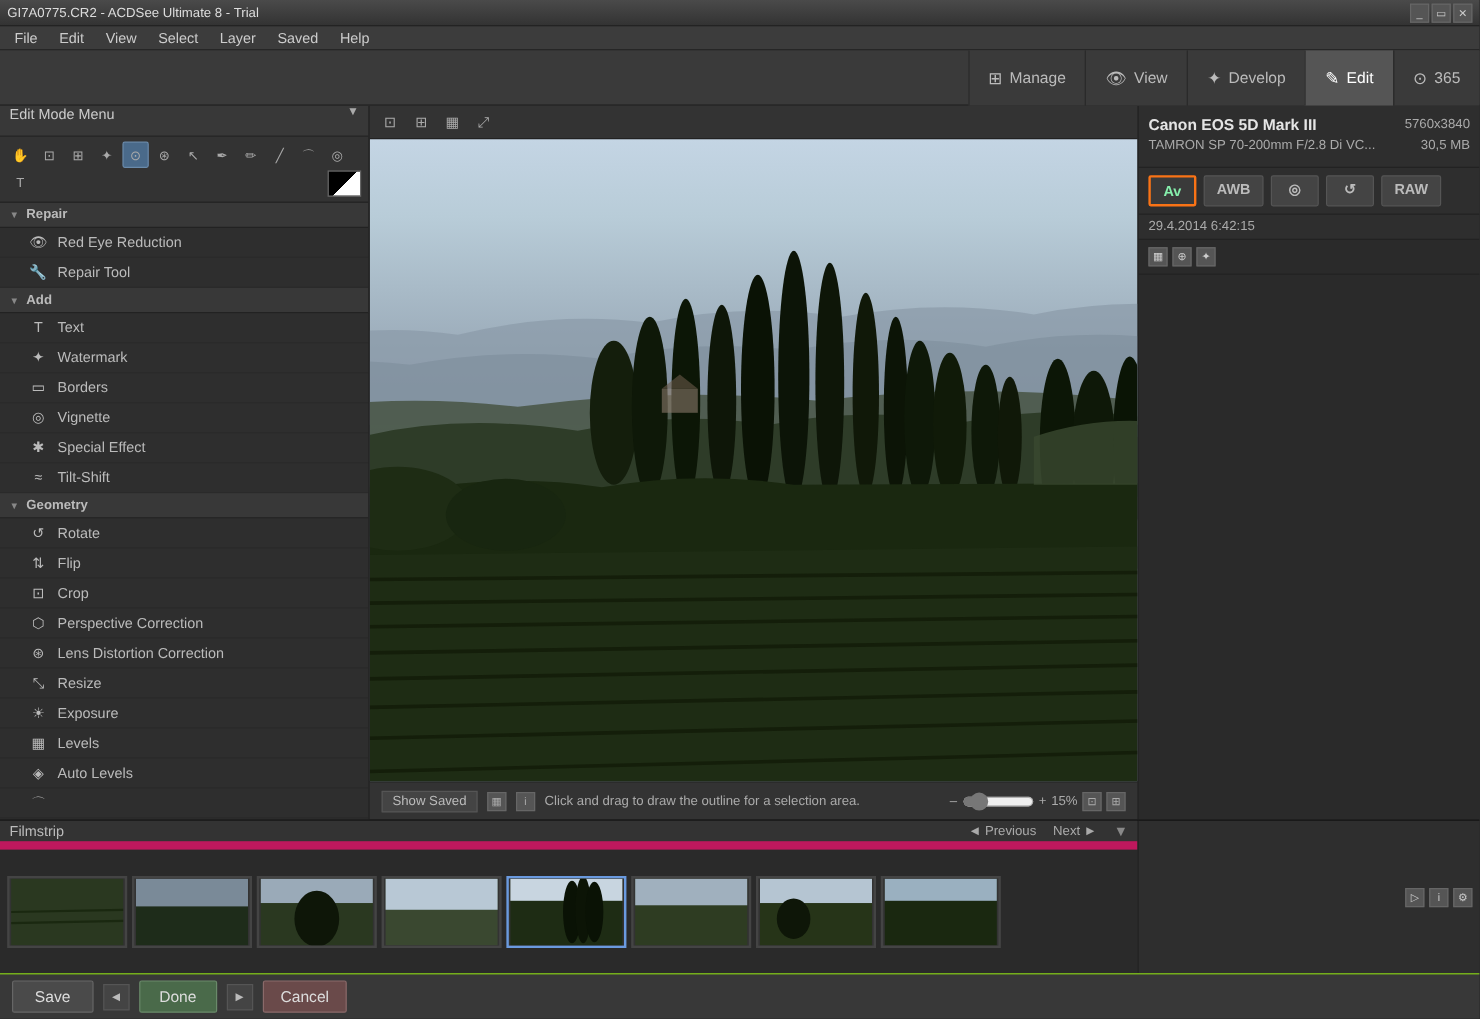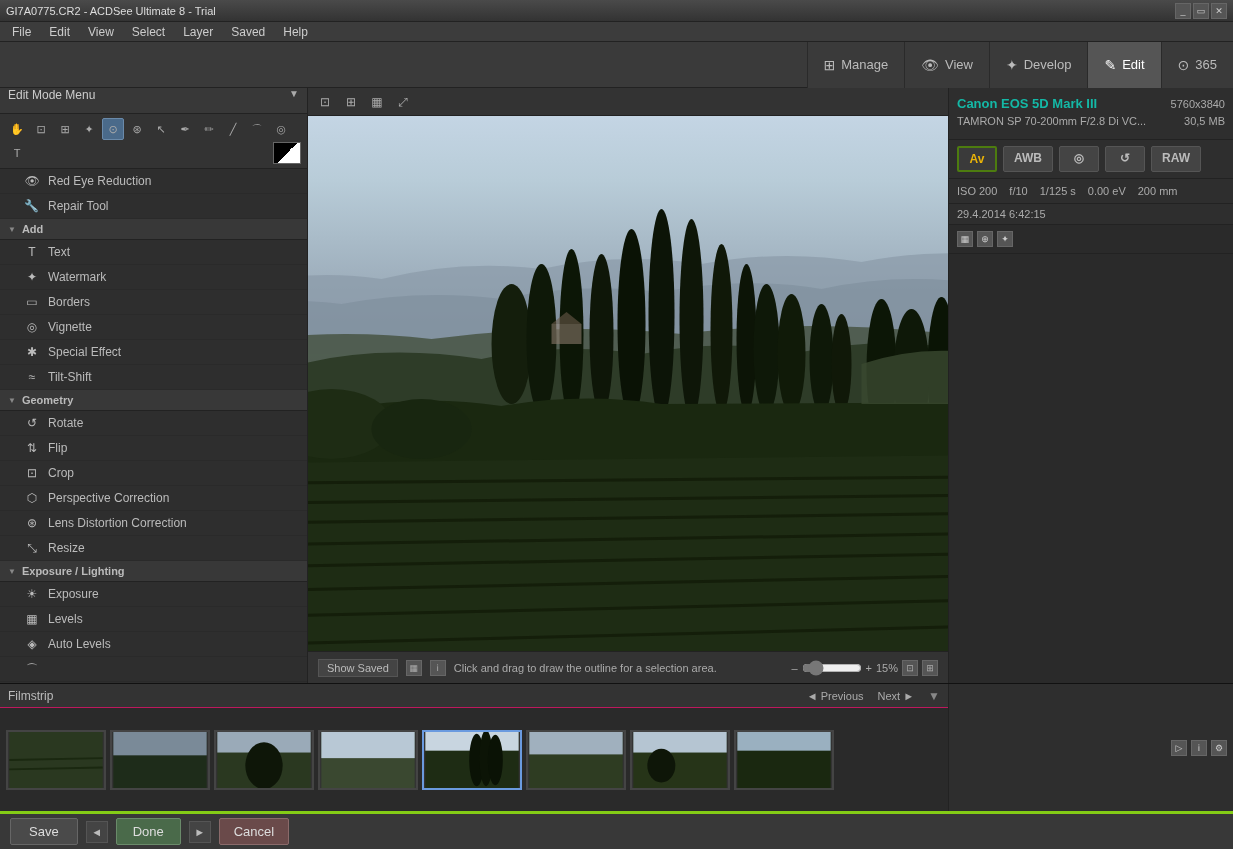--- a/index.html
+++ b/index.html
@@ -249,21 +249,21 @@
       width: 60px;
       accent-color: #777;
     }
     #filmstrip-header {
       height: 24px;
       background: #333;
       display: flex;
       align-items: center;
       padding: 0 8px;
       gap: 8px;
-      border-bottom: 1px solid #be185d;
+      border-bottom: 7px solid #be185d;
     }
     #filmstrip-title { font-size: 12px; color: #bbb; }
     .filmstrip-nav { color: #aaa; cursor: pointer; font-size: 11px; }
     .filmstrip-arrow-btn { color: #888; cursor: pointer; }
     #filmstrip-scroll {
       flex: 1;
       display: flex;
       align-items: center;
       padding: 4px 6px;
       gap: 4px;
@@ -294,21 +294,21 @@
     #camera-info {
       padding: 8px;
       border-bottom: 1px solid #222;
     }
     .camera-row {
       display: flex;
       justify-content: space-between;
       align-items: center;
       margin-bottom: 4px;
     }
-    .camera-model { font-size: 13px; color: #14b8a6; font-weight: bold; }
+    .camera-model { font-size: 13px; color: #e5e5e5; font-weight: bold; }
     .camera-res { color: #aaa; font-size: 11px; }
     .camera-lens { color: #aaa; font-size: 11px; }
     .camera-size { color: #aaa; }
 
     
     #mode-buttons {
       display: flex;
       padding: 6px 8px;
       gap: 6px;
       border-bottom: 1px solid #222;
@@ -321,22 +321,22 @@
       padding: 4px 10px;
       cursor: pointer;
       font-size: 12px;
       font-weight: bold;
       border-radius: 2px;
       min-width: 40px;
       text-align: center;
     }
     .mode-btn.special {
       background: #3a3a3a;
-      border: 2px solid #4d7c0f;
-      color: #eab308;
+      border: 2px solid #f97316;
+      color: #86efac;
     }
 
     
     #exif-row {
       display: flex;
       gap: 12px;
       padding: 6px 8px;
       border-bottom: 1px solid #222;
       flex-wrap: wrap;
     }
@@ -364,21 +364,21 @@
     }
 
     
     #bottom-save {
       height: 38px;
       background: #383838;
       display: flex;
       align-items: center;
       padding: 0 10px;
       gap: 8px;
-      border-top: 3px solid #84cc16;
+      border-top: 1px solid #84cc16;
     }
     .save-btn {
       background: #4a4a4a;
       border: 1px solid #666;
       color: #ddd;
       padding: 5px 18px;
       cursor: pointer;
       font-size: 13px;
       border-radius: 2px;
     }
@@ -497,20 +497,21 @@
         <div class="tool-icon">✒</div>
         <div class="tool-icon">✏</div>
         <div class="tool-icon">╱</div>
         <div class="tool-icon">⌒</div>
         <div class="tool-icon">◎</div>
         <div class="tool-icon">T</div>
         <div id="color-swatch"></div>
       </div>
 
       <div id="panel-scroll">
+          <div class="section-header">Repair</div>
           <div class="panel-item">
             <span class="item-icon">👁</span>
             <span>Red Eye Reduction</span>
           </div>
           <div class="panel-item">
             <span class="item-icon">🔧</span>
             <span>Repair Tool</span>
           </div>
           <div class="section-header">Add</div>
           <div class="panel-item">
@@ -555,21 +556,20 @@
             <span>Perspective Correction</span>
           </div>
           <div class="panel-item">
             <span class="item-icon">⊛</span>
             <span>Lens Distortion Correction</span>
           </div>
           <div class="panel-item">
             <span class="item-icon">⤡</span>
             <span>Resize</span>
           </div>
-          <div class="section-header">Exposure / Lighting</div>
           <div class="panel-item">
             <span class="item-icon">☀</span>
             <span>Exposure</span>
           </div>
           <div class="panel-item">
             <span class="item-icon">▦</span>
             <span>Levels</span>
           </div>
           <div class="panel-item">
             <span class="item-icon">◈</span>
@@ -689,37 +689,20 @@
       </div>
 
       <div id="mode-buttons">
         <div class="mode-btn special">Av</div>
         <div class="mode-btn">AWB</div>
         <div class="mode-btn">◎</div>
         <div class="mode-btn">↺</div>
         <div class="mode-btn">RAW</div>
       </div>
 
-      <div id="exif-row">
-        <span class="exif-item">
-          <span>ISO 200</span>
-        </span>
-        <span class="exif-item">
-          <span>f/10</span>
-        </span>
-        <span class="exif-item">
-          <span>1/125 s</span>
-        </span>
-        <span class="exif-item">
-          <span>0.00 eV</span>
-        </span>
-        <span class="exif-item">
-          <span>200 mm</span>
-        </span>
-      </div>
       <div id="date-row">
         <span>29.4.2014 6:42:15</span>
       </div>
       <div style="flex:1; background:#2a2a2a;">
 
         <div style="display:flex; gap:4px; padding:6px 8px; border-bottom:1px solid #222;">
           <div class="img-status-icon">▦</div>
           <div class="img-status-icon">⊕</div>
           <div class="img-status-icon">✦</div>
         </div>

